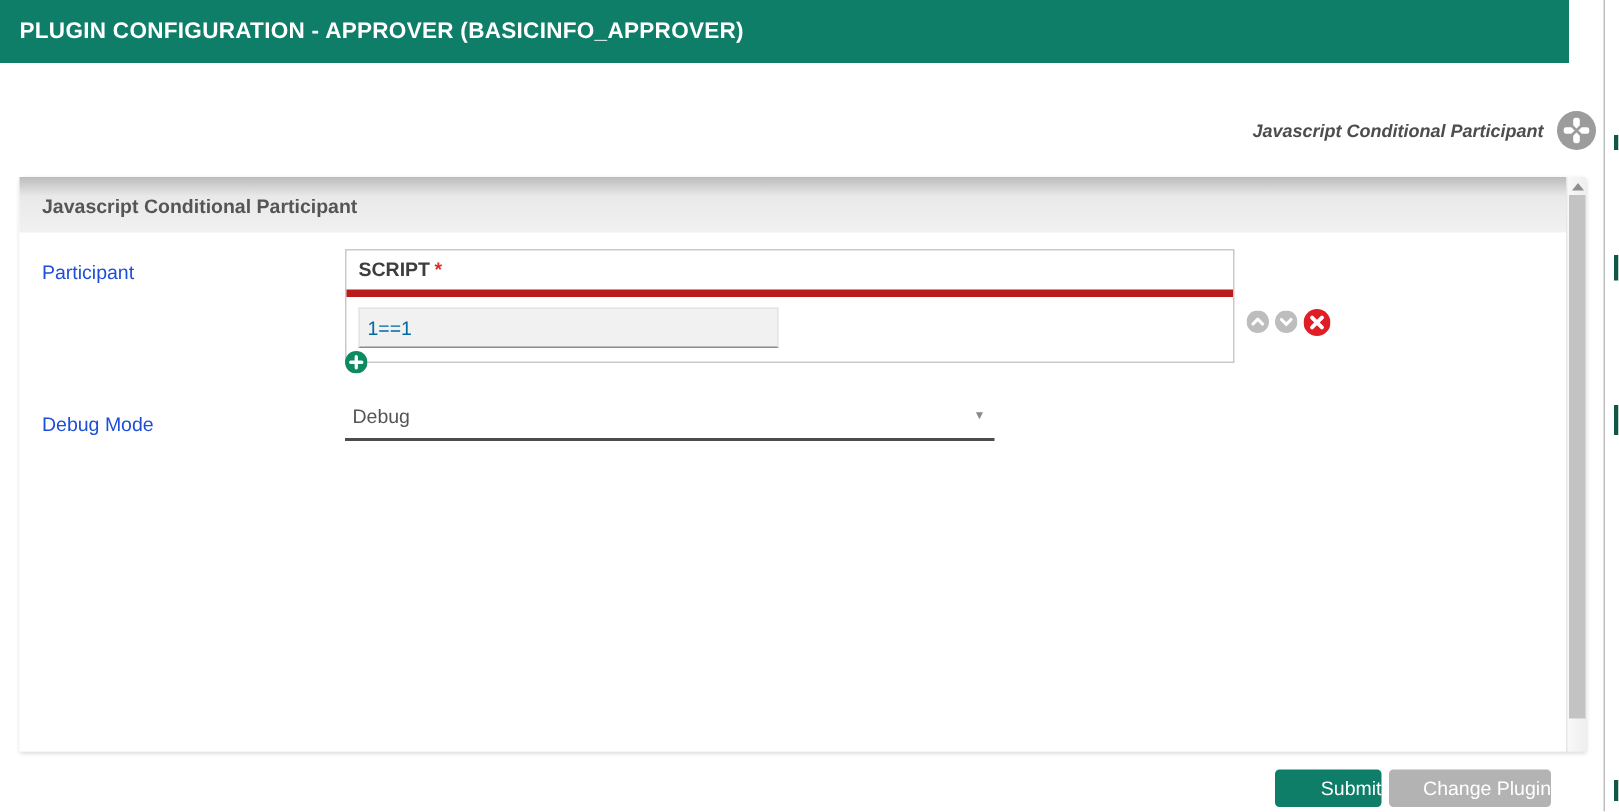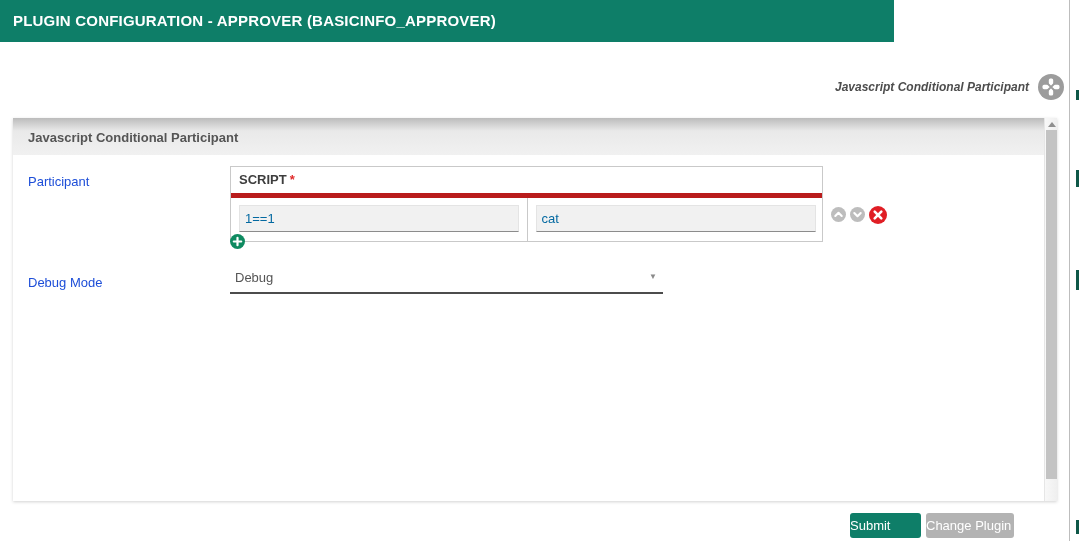--- a/index.html
+++ b/index.html
@@ -6,21 +6,21 @@
   html,body { width:1079px; height:541px; }
   body {
     position: relative;
     font-family: "Liberation Sans", sans-serif;
     background: #ffffff;
     overflow: hidden;
   }
 
   
   .titlebar {
-    position: absolute; left:0; top:0; width:894px; height:42px;
+    position: absolute; left:0; top:0; width:1046px; height:42px;
     background:#0E7E68;
   }
   .titlebar .title {
     color:#fff; font-weight:bold; font-size:15px; line-height:42px;
     padding-left:13px; letter-spacing:.2px;
   }
   .close-btn {
     position:absolute; left:1043px; top:2px; width:26px; height:28px;
     color:#fff; font-size:20px; font-weight:900; line-height:28px;
     text-align:center; cursor:pointer;
@@ -106,24 +106,24 @@
   }
   .scroll-thumb {
     position:absolute; top:12px; left:1px; width:11px; height:349px;
     background:#c3c3c3; cursor:pointer;
   }
 
   
   .btn {
     position:absolute; top:513px; height:25px; border:none; border-radius:3px;
     font-family:"Liberation Sans",sans-serif; font-size:13px; color:#fff;
-    cursor:pointer; text-align:left;
+    cursor:pointer; text-align:right;
   }
   .btn-submit { left:850px; width:71px; background:#0E7E68; }
-  .btn-change { left:926px; width:88px; background:#B3B3B3; }
+  .btn-change { left:926px; width:108px; background:#B3B3B3; }
 
   
   .page-edge-line { position:absolute; left:1069px; top:0; width:1px; height:541px; background:#bdbdbd; }
   .edge-frag { position:absolute; left:1076px; width:3px; background:#0f5848; }
   .frag-1 { top:90px;  height:10px; }
   .frag-2 { top:170px; height:17px; }
   .frag-3 { top:270px; height:20px; }
   .frag-4 { top:520px; height:14px; }
 </style>
 </head>
@@ -153,23 +153,20 @@
 
     <div class="grid">
       <div class="grid-head">
         <div class="grid-th">
           <span>SCRIPT</span><span class="req">*</span>
         </div>
       </div>
       <div class="grid-body">
         <div class="grid-td">
           <input class="cell-input" type="text" value="1==1" style="">
-        </div>
-        <div class="grid-td">
-          <input class="cell-input" type="text" value="cat" style="">
         </div>
       </div>
     </div>
 
     <div class="row-actions">
       <svg class="icon-circle" width="15" height="15" viewBox="0 0 15 15">
         <circle cx="7.5" cy="7.5" r="7.5" fill="#bdbdbd"></circle>
         <path d="M4.3 9 L7.5 5.8 L10.7 9" stroke="#ffffff" stroke-width="2.1" fill="none" stroke-linecap="round" stroke-linejoin="round"></path>
       </svg>
       <svg class="icon-circle" width="15" height="15" viewBox="0 0 15 15">

